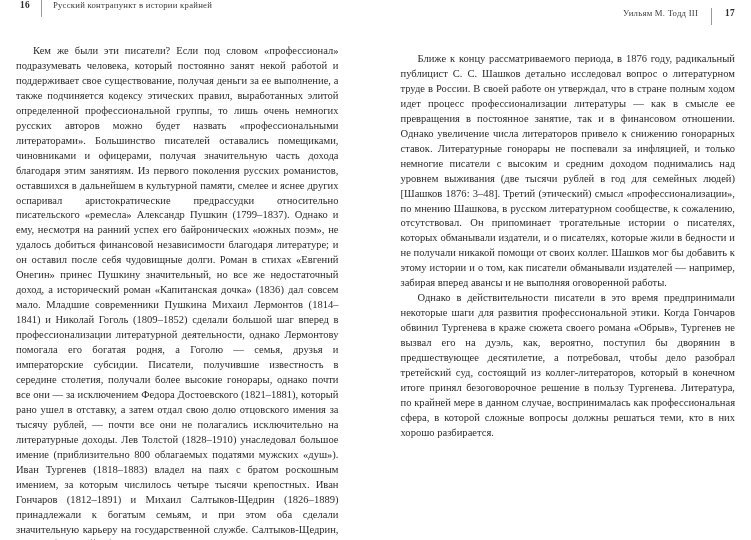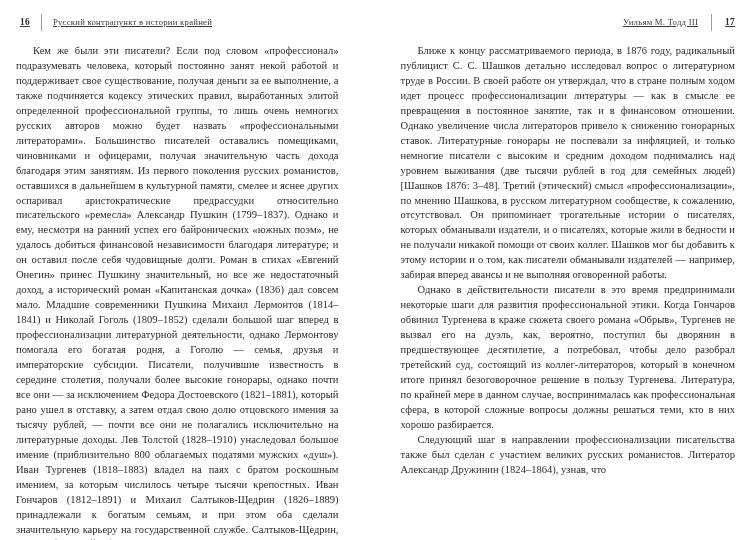--- a/index.html
+++ b/index.html
@@ -20,32 +20,31 @@
     height: 540px;
     display: flex;
   }
   .page {
     position: relative;
     width: 375.5px;
     height: 540px;
     box-sizing: border-box;
   }
   .page-left  { padding: 0 37px 0 16px; }
-  .page-right { padding: 0 16px 0 25px; }
+  .page-right { padding: 8px 16px 0 25px; }
 
   
   .runhead {
     display: flex;
-    align-items: center;
+    align-items: flex-start;
     height: 44px;
     font-size: 8.7px;
     letter-spacing: 0.25px;
     color: #3a3a3a;
     white-space: nowrap;
-    text-decoration: underline;
   }
   .runhead.left  { justify-content: flex-start; }
   .runhead.right { justify-content: flex-end; }
   .folio {
     font-size: 9.3px;
     font-weight: bold;
     color: #2b2b2b;
     letter-spacing: 0.3px;
   }
   .rule {
@@ -100,18 +99,17 @@
 
     <div class="runhead right">
       <span class="title">Уильям М. Тодд III</span>
       <span class="rule"></span>
       <span class="folio">17</span>
     </div>
 
     <div class="column">
       <p>Ближе к концу рассматриваемого периода, в 1876 году, ради­кальный публицист С. С. Шашков детально исследовал вопрос о литературном труде в России. В своей работе он утверждал, что в стране полным ходом идет процесс профессионализации литературы — как в смысле ее превращения в постоянное заня­тие, так и в финансовом отношении. Однако увеличение числа литераторов привело к снижению гонорарных ставок. Литера­турные гонорары не поспевали за инфляцией, и только немногие писатели с высоким и средним доходом поднимались над уровнем выживания (две тысячи рублей в год для семейных людей) [Шашков 1876: 3–48]. Третий (этический) смысл «про­фессионализации», по мнению Шашкова, в русском литератур­ном сообществе, к сожалению, отсутствовал. Он припоминает трогательные истории о писателях, которых обманывали изда­тели, и о писателях, которые жили в бедности и не получали никакой помощи от своих коллег. Шашков мог бы добавить к этому истории и о том, как писатели обманывали издателей — например, забирая вперед авансы и не выполняя оговоренной работы.</p>
       <p>Однако в действительности писатели в это время предприни­мали некоторые шаги для развития профессиональной этики. Когда Гончаров обвинил Тургенева в краже сюжета своего ро­мана «Обрыв», Тургенев не вызвал его на дуэль, как, вероятно, поступил бы дворянин в предшествующее десятилетие, а потре­бовал, чтобы дело разобрал третейский суд, состоящий из кол­лег-литераторов, который в конечном итоге принял безогово­рочное решение в пользу Тургенева. Литература, по крайней мере в данном случае, воспринималась как профессиональная сфера, в которой сложные вопросы должны решаться теми, кто в них хорошо разбирается.</p>
-      <p>Следующий шаг в направлении профессионализации писа­тельства также был сделан с участием великих русских романи­стов. Литератор Александр Дружинин (1824–1864), узнав, что</p>
     </div>
 
   </div>
 
 </div>
 
 </body></html>

